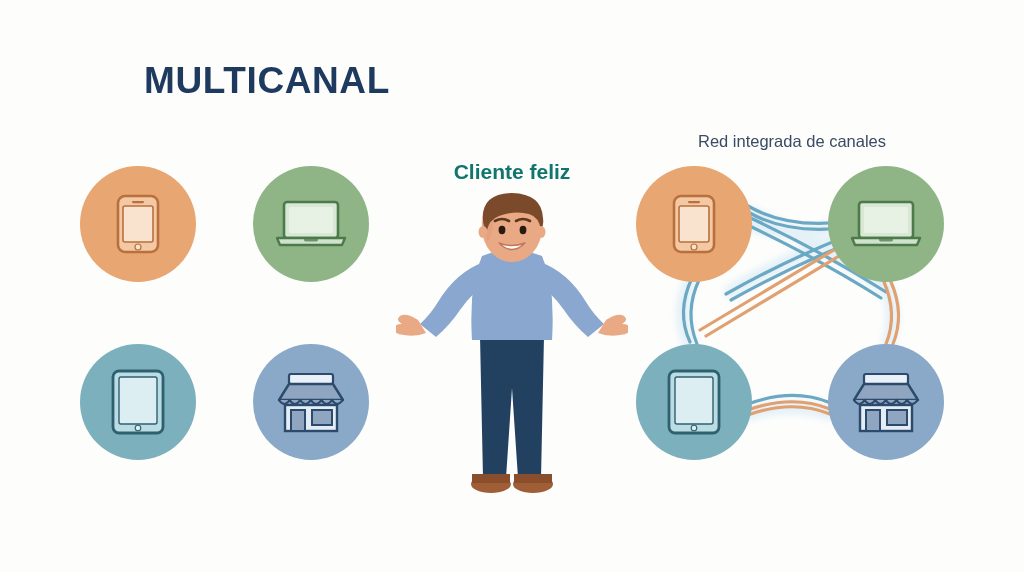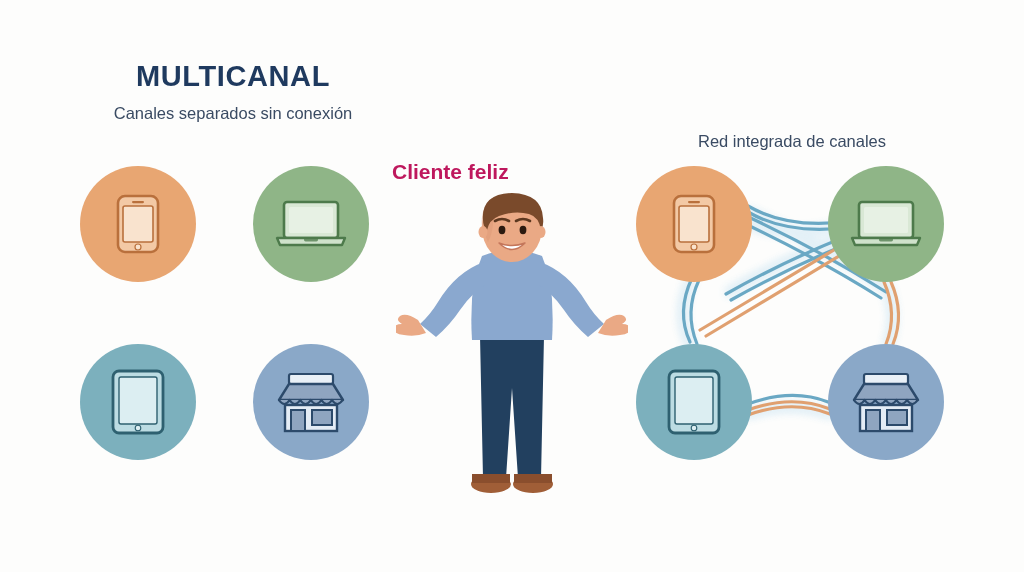--- a/index.html
+++ b/index.html
@@ -16,42 +16,44 @@
     font-family: "Liberation Sans", sans-serif;
     -webkit-font-smoothing: antialiased;
   }
 
   
   .panel-title {
     position: absolute;
     text-align: center;
     color: #1f3a5f;
     font-weight: bold;
-    font-size: 29px;
+    font-size: 37px;
     letter-spacing: 0.6px;
     white-space: nowrap;
+    margin-left: 34px;
   }
   .panel-sub {
     position: absolute;
     text-align: center;
     color: #3a4b63;
     font-size: 16.5px;
     white-space: nowrap;
   }
   #title-left  { left: 0px;   top: 60px; width: 466px; }
   #sub-left    { left: 0px;   top: 104px; width: 466px; }
   #title-right { left: 560px; top: 60px; width: 464px; }
   #sub-right   { left: 560px; top: 104px; width: 464px; margin-top: 28px; }
 
   #center-label {
     position: absolute;
     left: 392px;
     top: 160px;
     width: 240px;
-    color: #be185d;
+    text-align: center;
+    color: #0f766e;
     font-weight: bold;
     font-size: 21px;
     white-space: nowrap;
   }
 
   
   .node {
     position: absolute;
     width: 116px;
     height: 116px;
@@ -76,21 +78,20 @@
     left: 396px;
     top: 188px;
   }
 </style>
 </head>
 <body>
 
 <div id="stage">
 
   <div class="panel-title" id="title-left">MULTICANAL</div>
-  <div class="panel-sub" id="sub-left">Canales separados sin conexión</div>
 
   <div class="panel-sub" id="sub-right">Red integrada de canales</div>
 
   <div id="center-label">Cliente feliz</div>
 
   <svg id="links" viewBox="0 0 1024 572">
     <defs>
       <filter id="glow" x="-60%" y="-60%" width="220%" height="220%">
         <feGaussianBlur stdDeviation="4" result="b"></feGaussianBlur>
         <feMerge>

